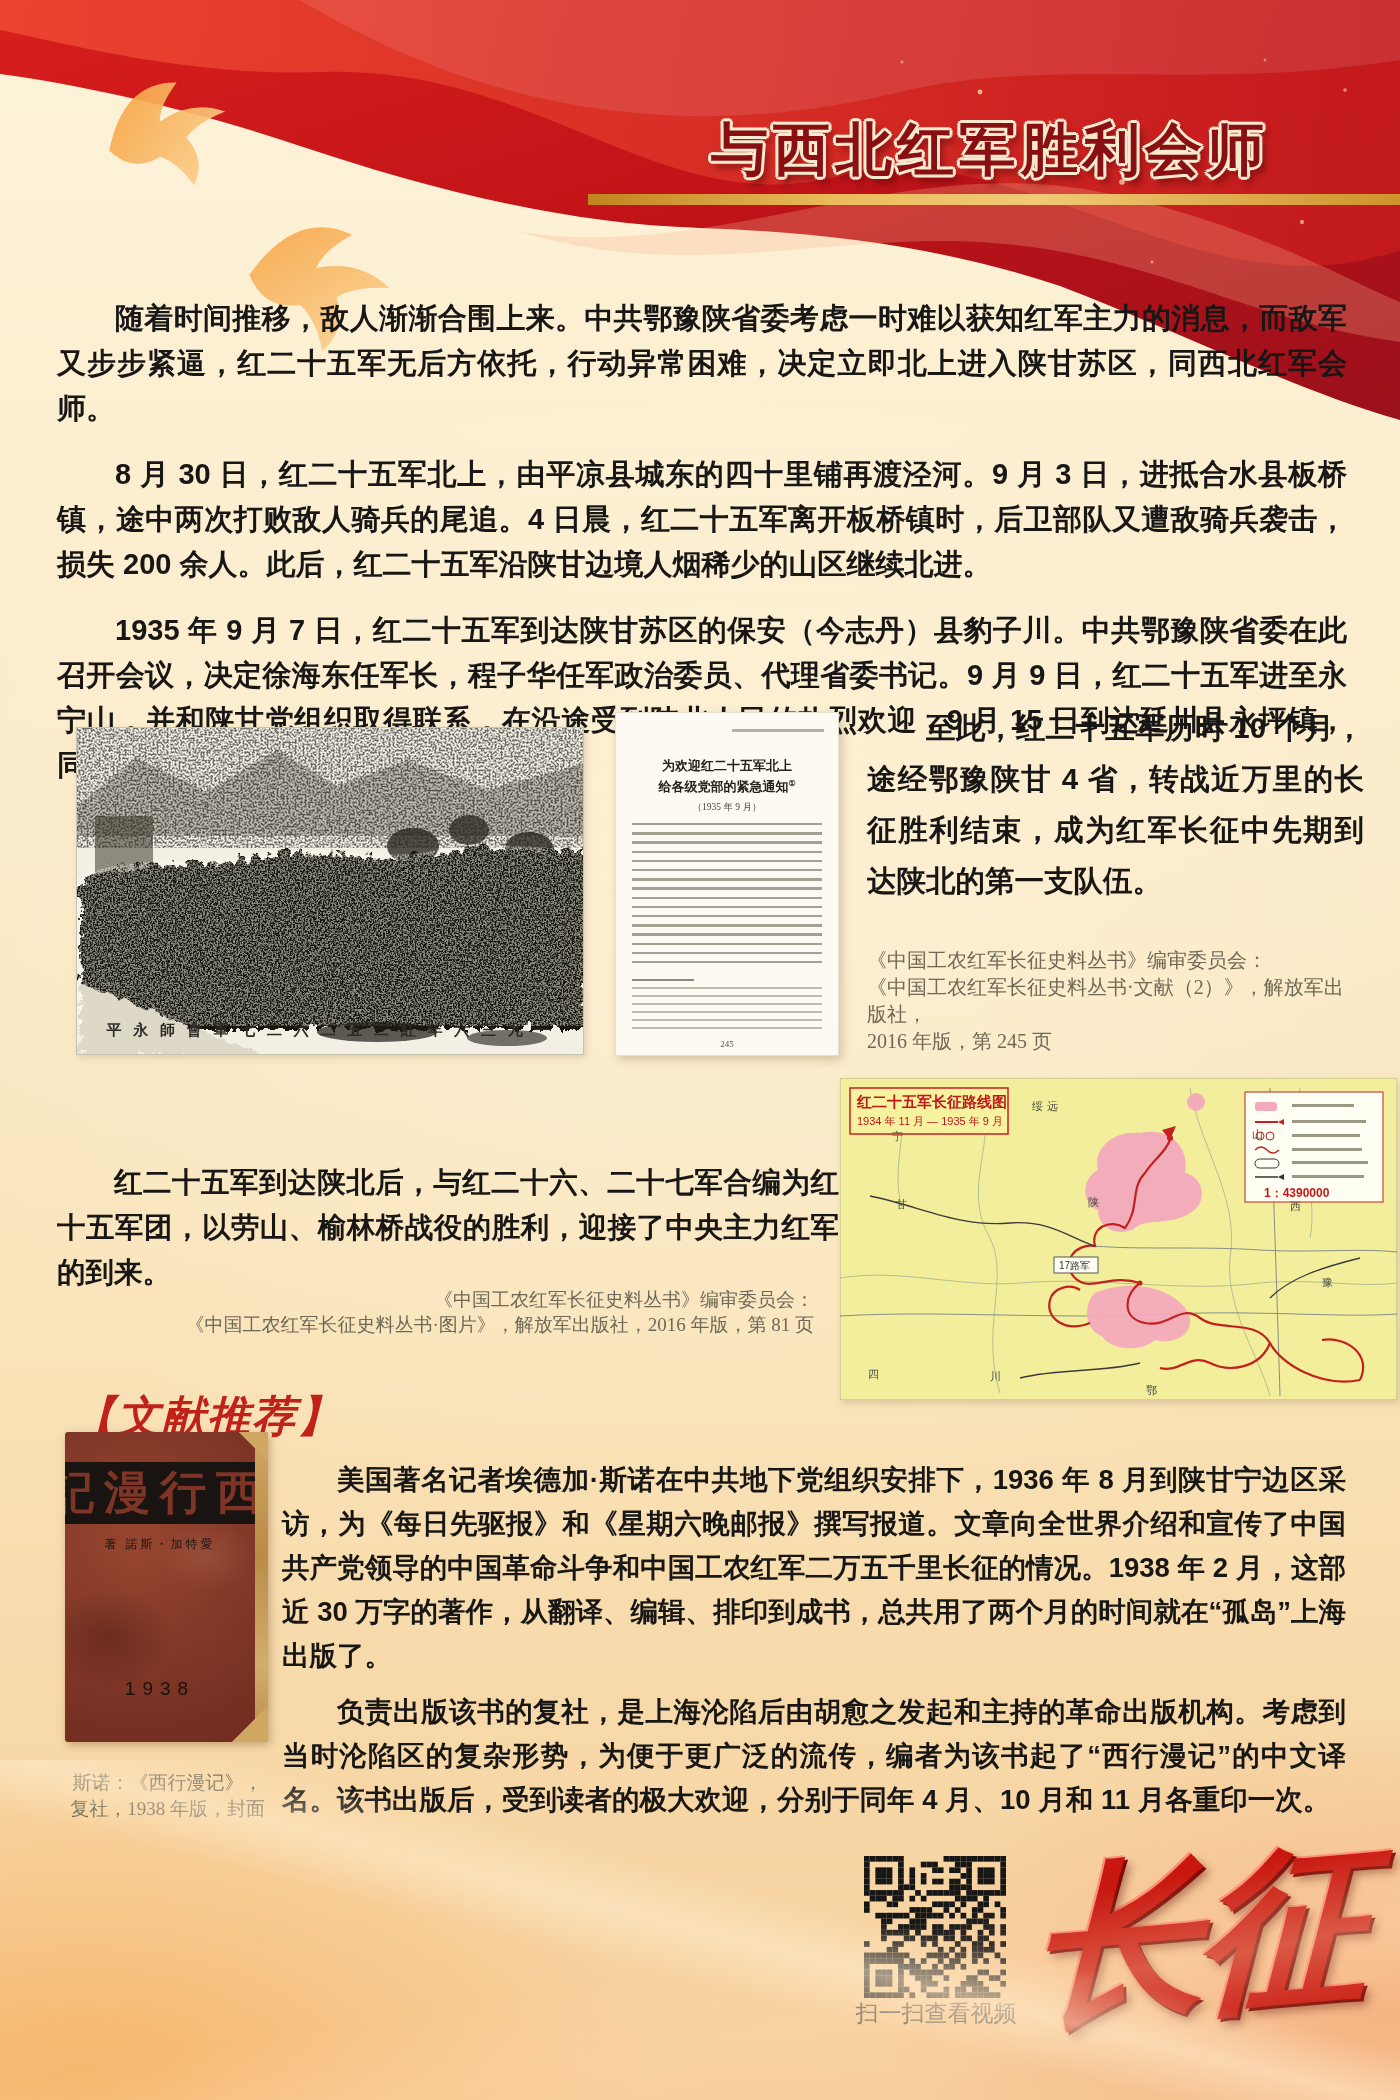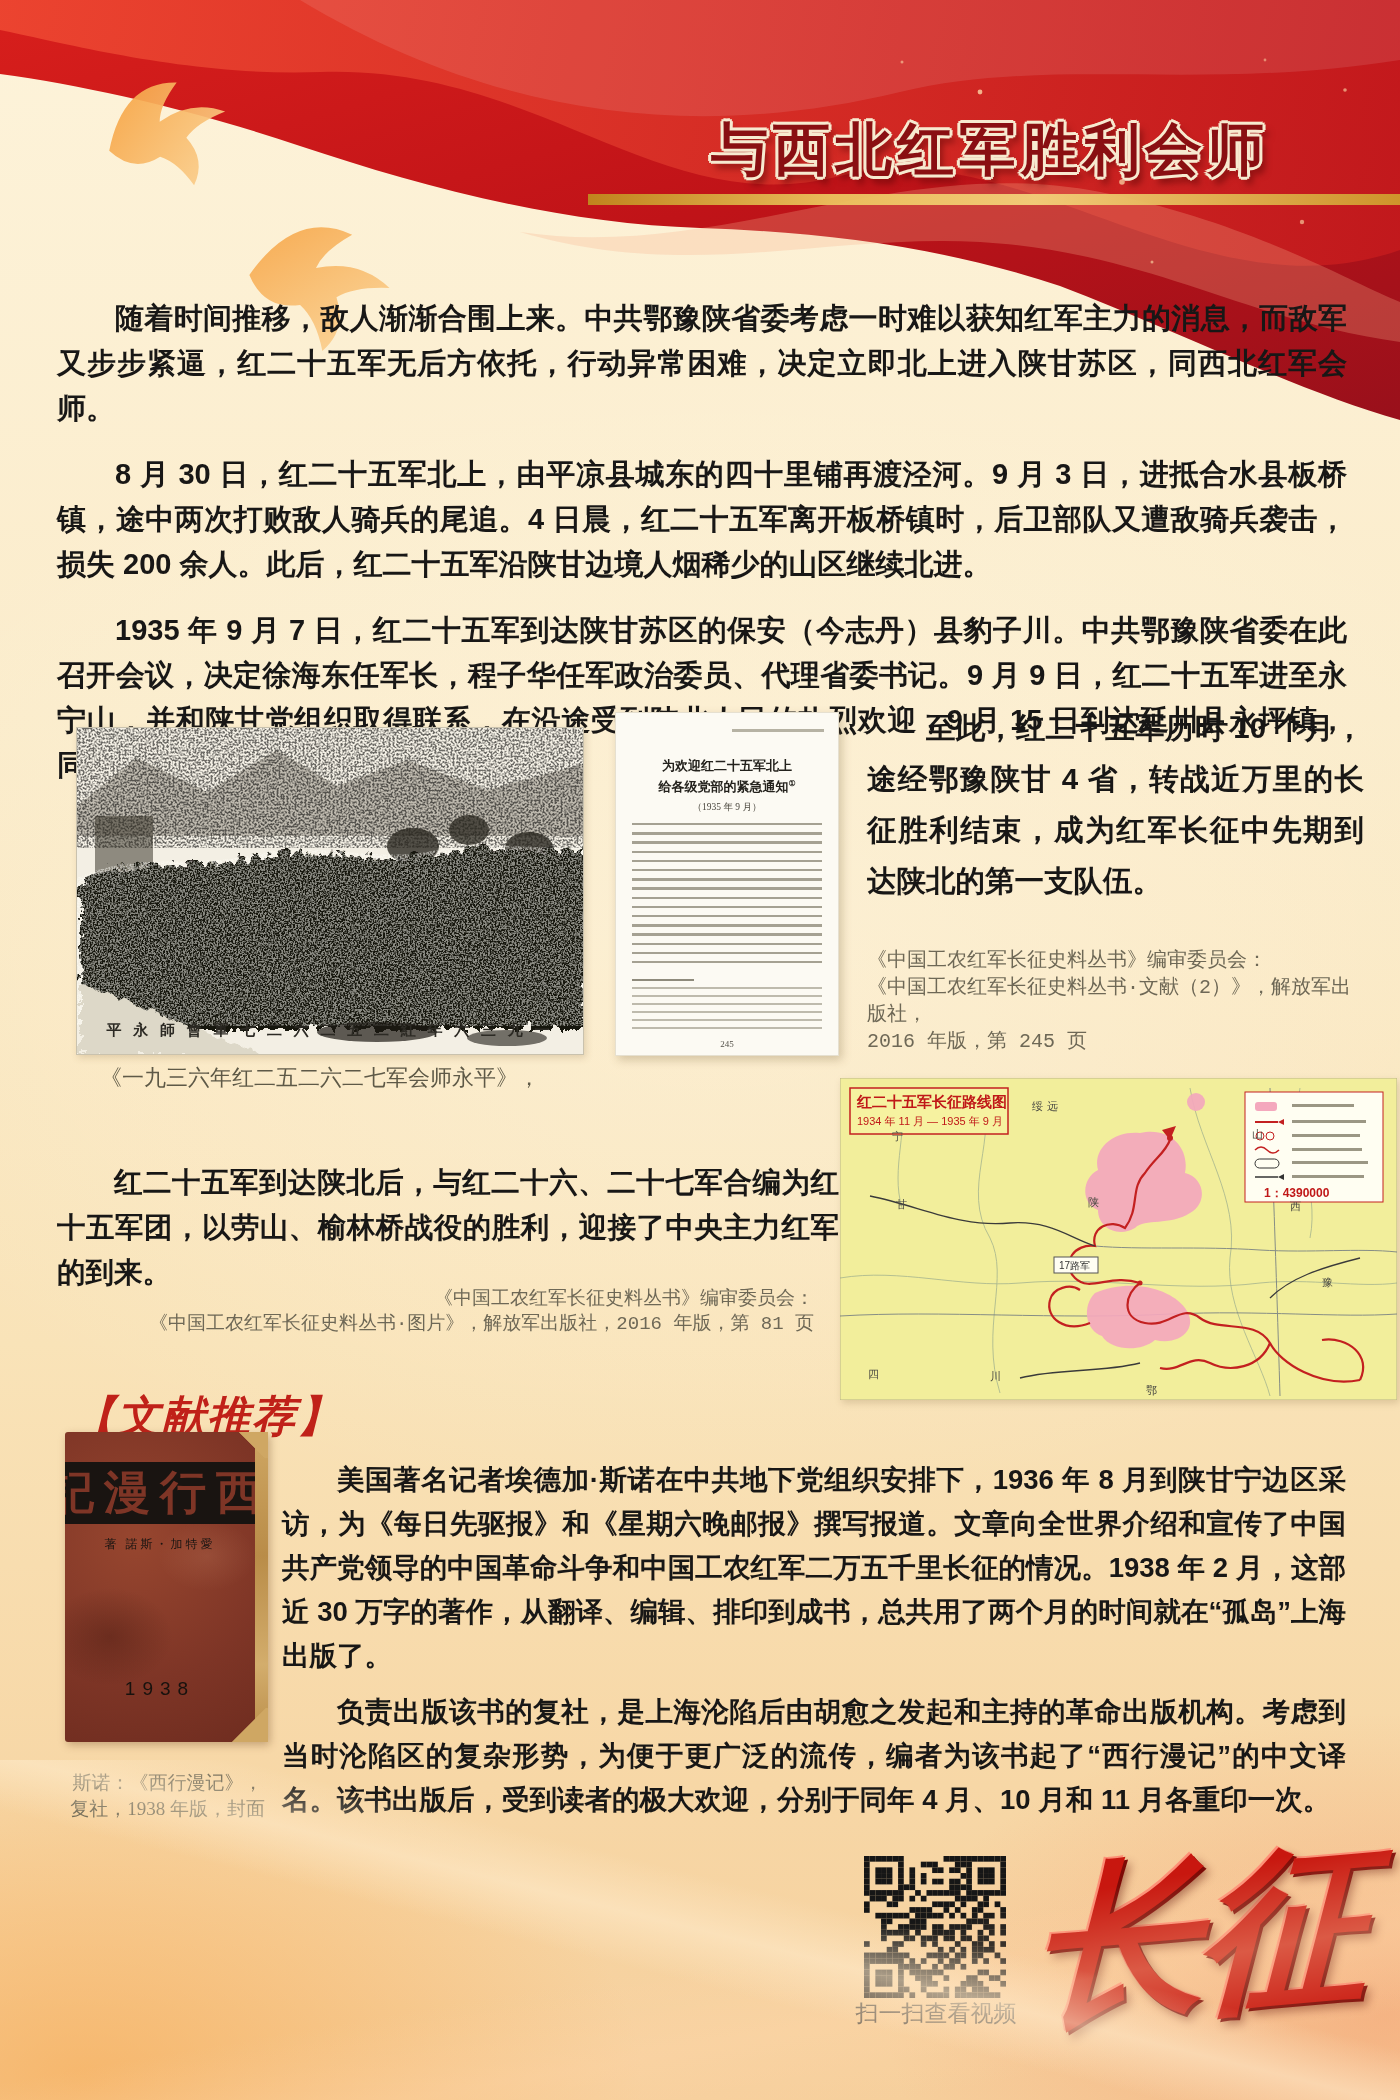--- a/index.html
+++ b/index.html
@@ -43,21 +43,21 @@
       font-family:"Liberation Serif","DejaVu Serif",serif;font-size:9.5px;color:#4a473e;}
   .doc-body{position:absolute;left:16px;right:16px;top:110px;height:146px;
       background:repeating-linear-gradient(180deg,#a5a192 0 2.5px,transparent 2.5px 9.2px);}
   .doc-div{position:absolute;left:16px;top:266px;width:62px;height:1.5px;background:#8f8b7c;}
   .doc-fn{position:absolute;left:16px;right:16px;top:274px;height:48px;opacity:.85;
       background:repeating-linear-gradient(180deg,#b3afa0 0 2px,transparent 2px 8px);}
   .doc-page-num{position:absolute;left:0;bottom:6px;width:100%;text-align:center;
       font-family:"Liberation Serif","DejaVu Serif",serif;font-size:9px;color:#55524a;}
   .summary{position:absolute;left:867px;top:702px;width:497px;font-size:29.5px;line-height:51px;
       color:#181716;font-weight:600;text-align:justify;text-indent:2em;}
-  .cite{color:#6e6856;font-family:Liberation Mono, monospace;}
+  .cite{color:#6e6856;font-family:Liberation Serif, serif;}
   .summary-cite{position:absolute;left:867px;top:947px;width:488px;font-size:20px;line-height:27px;}
   .reorg{position:absolute;left:57px;top:1160px;width:782px;font-size:28.5px;line-height:45px;
       color:#181716;font-weight:600;text-align:justify;text-indent:2em;}
   .reorg-cite{position:absolute;left:120px;top:1287px;width:694px;font-size:19px;line-height:25px;
       text-align:right;}
   .map{position:absolute;left:840px;top:1078px;width:557px;height:322px;
       box-shadow:2px 3px 7px rgba(120,90,50,.22);}
   .rec-head{position:absolute;left:72px;top:1388px;font-size:43px;font-weight:800;
       letter-spacing:2px;color:#c02119;font-style:italic;}
   .book{position:absolute;left:65px;top:1432px;width:203px;height:310px;border-radius:3px;
@@ -173,21 +173,20 @@
       <rect x="18" y="88" width="58" height="122" fill="#3a362c" opacity=".55"></rect>
       <path filter="url(#rough)" fill="#17140f" d="M0,150 C60,122 120,142 180,126 C240,112 300,136 360,122 C420,110 470,126 506,116 L506,298 L0,298 Z"></path>
       <path d="M0,150 C60,122 120,142 180,126 C240,112 300,136 360,122 C420,110 470,126 506,116 L506,298 L0,298 Z" fill="#fff" filter="url(#spkW)" opacity=".5"></path>
       <path fill="#ddd8c8" filter="url(#rough)" d="M0,326 L0,252 L190,326 Z"></path>
       <ellipse cx="300" cy="304" rx="60" ry="10" fill="#1c1914" opacity=".7"></ellipse>
       <ellipse cx="430" cy="310" rx="40" ry="8" fill="#1c1914" opacity=".6"></ellipse>
     </svg>
     <div class="photo-inner-caption">平 永 師 會 軍 七 二 六 二 五 二 紅 年 六 三 九 一</div>
   </div>
   <div class="photo-caption">
-    <div>《一九三六年红二五二六二七军会师永平》，</div>
   </div>
 
   <div class="docpage">
     <div class="doc-hline"></div>
     <div class="doc-title">
       <div>为欢迎红二十五军北上</div>
       <div><span>给各级党部的紧急通知</span><sup>①</sup></div>
     </div>
     <div class="doc-date">（1935 年 9 月）</div>
     <div class="doc-body"></div>

